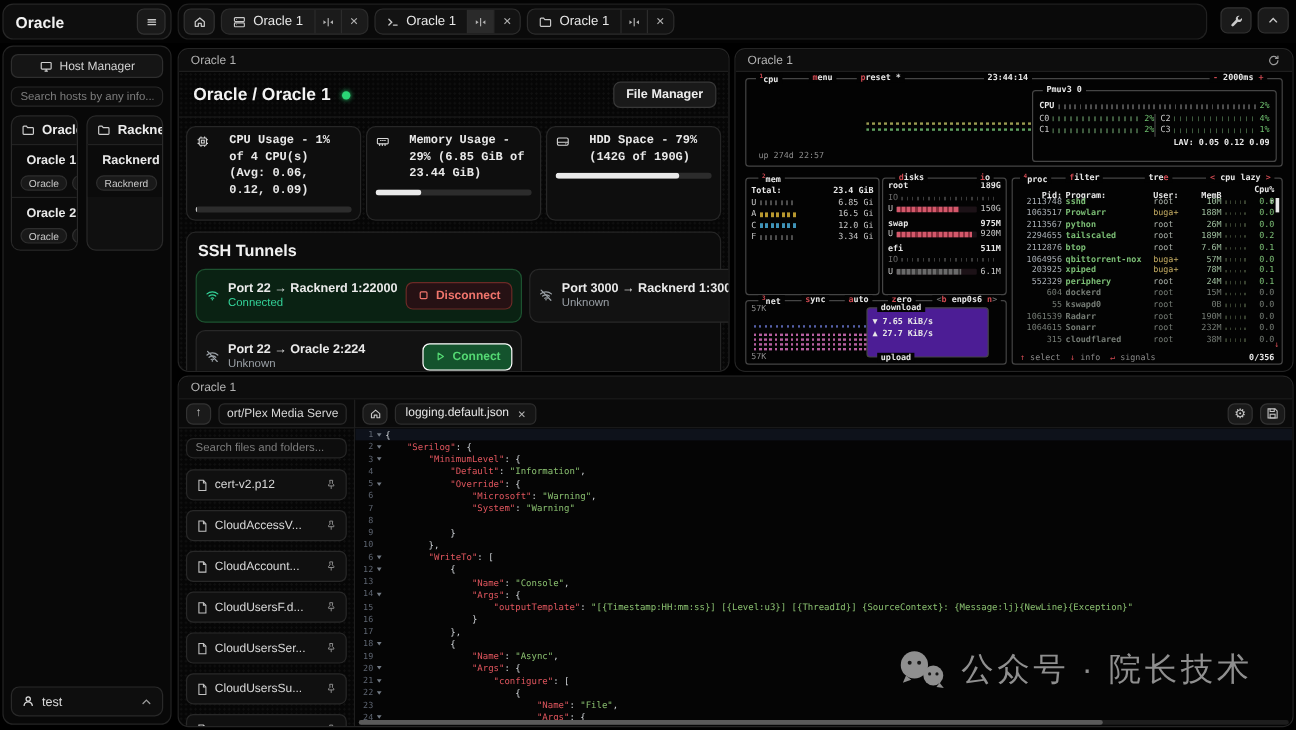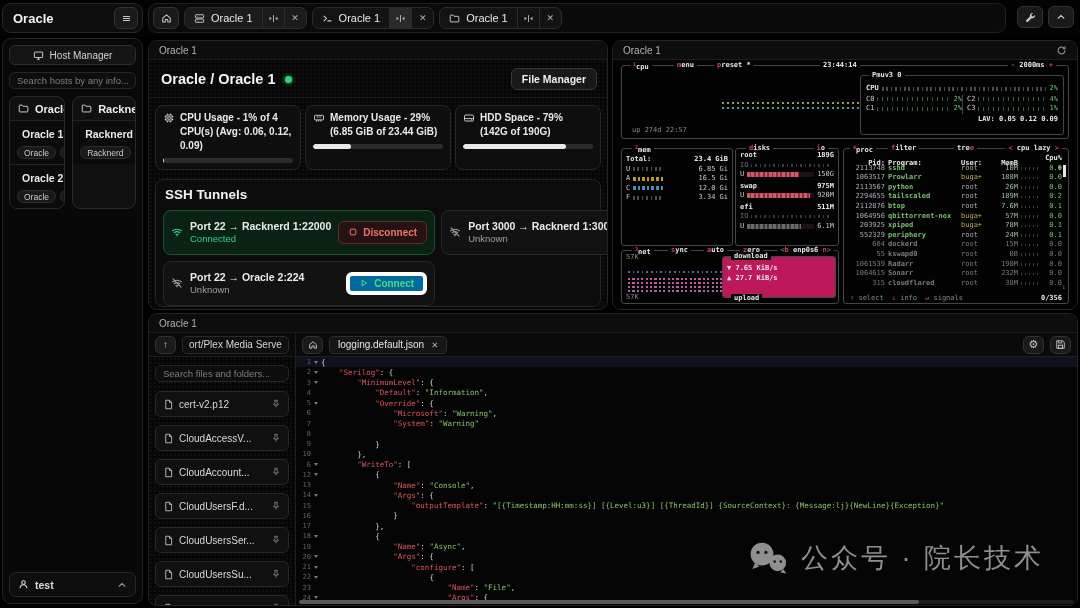--- a/index.html
+++ b/index.html
@@ -48,60 +48,60 @@
   .h-name { flex:1; font-size:10.5px; font-weight:bold; color:#e9e9e9; white-space:nowrap; }
   .h-btns { display:flex; border:1px solid #2e2e2e; border-radius:5px; overflow:hidden; }
   .h-btn { width:17px; height:15px; display:flex; align-items:center; justify-content:center;
     color:#b8b8b8; background:#161616; cursor:pointer; }
   .h-btn + .h-btn { border-left:1px solid #2e2e2e; }
   .tags { display:flex; gap:4px; margin-top:4px; }
   .pill { height:13px; padding:0 6px; border-radius:7px; background:#191919; border:1px solid #2e2e2e;
     color:#c9c9c9; font-size:8.5px; display:flex; align-items:center; }
   .user-row { margin-top:auto; height:25px; border:1px solid #292929; border-radius:7px; background:#0e0e0e;
     display:flex; align-items:center; gap:6px; padding:0 8px; cursor:pointer; }
-  .user-row span.u { flex:1; font-size:10.5px; color:#dadada;font-weight:bold; }
+  .user-row span.u { flex:1; font-size:10.5px; color:#dadada; }
 
   
   .panel { position:absolute; background:#060606; border:1px solid #242424; border-radius:9px; overflow:hidden; }
   .panel-h { height:19px; background:#0d0d0d; border-bottom:1px solid #1e1e1e; display:flex;
     align-items:center; padding:0 10px; font-size:10px; color:#b2b2b2; }
   #server-panel { left:148px; top:40px; width:460px; height:270px; }
   #terminal-panel { left:612px; top:40px; width:466px; height:270px; }
   #files-panel { left:148px; top:313px; width:930px; height:293px; }
 
   
   .srv-body { position:relative; height:250px; }
   .title-row { display:flex; align-items:center; padding:8px 10px 7px 12px; border-bottom:1px solid #1b1b1b; }
   .srv-title { font-size:14.5px; font-weight:bold; color:#f3f3f3; }
   .t-dot { width:7px; height:7px; border-radius:50%; background:#2bd576; margin-left:10px; box-shadow:0 0 4px #2bd576; }
   .fm-btn { margin-left:auto; height:22px; padding:0 10px; background:#191919; border:1px solid #383838;
     border-radius:6px; color:#eee; font-size:10.5px; font-weight:bold; display:flex; align-items:center; cursor:pointer; }
   .stats-row { display:flex; gap:4px; margin:7px 6px 0; }
   .stat { flex:1; background:#0e0e0e; border:1px solid #272727; border-radius:8px; padding:5px 7px 6px; }
-  .stat-top { display:flex; gap:5px; }
+  .stat-top { display:flex; gap:16px;font-family:Liberation Mono, monospace; }
   .stat-ic { color:#d9d9d9; padding-top:1px; }
   .stat-l { font-size:10px; font-weight:bold; color:#e8e8e8; line-height:1.4; }
   .prog { height:4.5px; background:#2c2c2c; border-radius:3px; margin-top:5px; overflow:hidden; }
   .prog i { display:block; height:100%; background:#e9e9e9; border-radius:3px; }
   .tun-card { position:relative; margin:9px 6px 0; height:128px; background:#0c0c0c; border:1px solid #262626;
     border-radius:8px; padding:7px 7px; }
   .tun-title { font-size:13.5px; font-weight:bold; color:#f1f1f1; margin:0 0 8px 2px; }
   .tun-grid { display:grid; grid-template-columns:1fr 1fr; gap:6px; }
   .tunnel { height:45px; border-radius:8px; padding:0 7px; display:flex; align-items:center; gap:7px; }
   .tunnel.on { background:#0a2213; border:1px solid #1d5230; }
   .tunnel.off { background:#121212; border:1px solid #282828; }
   .tun-ic { flex:0 0 auto; }
   .tun-col { flex:1; min-width:0; }
   .tun-route { font-size:10.5px; font-weight:bold; color:#eaeaea; white-space:nowrap; }
   .tun-status { font-size:9.5px; margin-top:1px; }
   .st-on { color:#34d399; } .st-off { color:#9aa0a6; }
   .tun-btn { height:23px; padding:0 9px; border-radius:6px; font-size:10px; font-weight:bold;
     display:flex; align-items:center; gap:5px; cursor:pointer; }
   .tun-btn.dis { background:#261114; border:1px solid #6b2a26; color:#f0756c; }
-  .tun-btn.con { background:#0369a1; border:4px solid #ffffff; color:#54d873; }
+  .tun-btn.con { background:#14532d; border:1px solid #ffffff; color:#54d873; }
 
   
   .term-body { position:absolute; left:0; right:0; top:19px; bottom:0; background:#030303;
     font-family:"DejaVu Sans Mono",monospace; font-size:7px; color:#c9c9c9; }
   .bx { position:absolute; border:1px solid #454545; border-radius:3px; }
   .bl { position:absolute; top:-5px; background:#030303; padding:0 3px; font-weight:bold; color:#e8e8e8; white-space:nowrap; }
   .hk { color:#cf4a52; }
   .wt { color:#e8e8e8; font-weight:bold; }
   .gn { color:#6fbf6f; } .dimtx { color:#6e6e6e; }
   .row7 { display:flex; align-items:center; height:9.5px; line-height:9.5px; }
@@ -669,21 +669,21 @@
         <span class="bl" style="left: 82px;"><span class="hk">a</span>uto</span>
         <span class="bl" style="left: 118px;"><span class="hk">z</span>ero</span>
         <span class="bl" style="right: 4px;"><span class="dimtx">&lt;</span><span class="hk">b</span> <span class="wt">enp0s6</span> <span class="hk">n</span><span class="dimtx">&gt;</span></span>
         <div style="position: absolute; left: 4px; top: 2px; color: rgb(138, 138, 138);">57K</div>
         <div style="position: absolute; left: 4px; bottom: 2px; color: rgb(138, 138, 138);">57K</div>
         <div class="dash-line dl-b" style="left: 6px; top: 20px; width: 112px;"></div>
         <div class="net-pink" style="left: 6px; top: 27px; width: 118px;"></div>
         <div class="net-pink" style="left: 6px; top: 31px; width: 110px;"></div>
         <div class="net-pink" style="left: 6px; top: 35px; width: 102px;"></div>
         <div class="net-pink" style="left: 6px; top: 39px; width: 94px;"></div>
-        <div class="bx" style="left: 100px; top: 5px; width: 114px; height: 42px; background: #be185d;">
+        <div class="bx" style="left: 100px; top: 5px; width: 102px; height: 42px; background: #4c1d95;">
           <span class="bl" style="left: 8px;"><span class="wt">download</span></span>
           <div class="row7 mrow" style="margin-top: 7px;">
             <span class="wt">▼ 7.65 KiB/s</span>
           </div>
           <div class="row7 mrow">
             <span class="wt">▲ 27.7 KiB/s</span>
           </div>
           <span class="bl" style="top: auto; bottom: -5px; left: 8px;"><span class="wt">upload</span></span>
         </div>
       </div>

